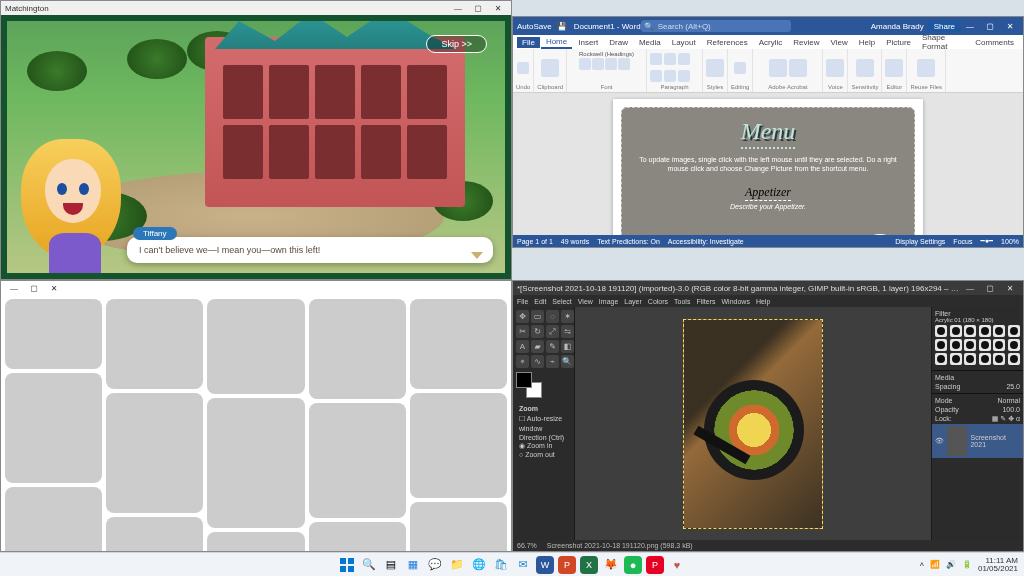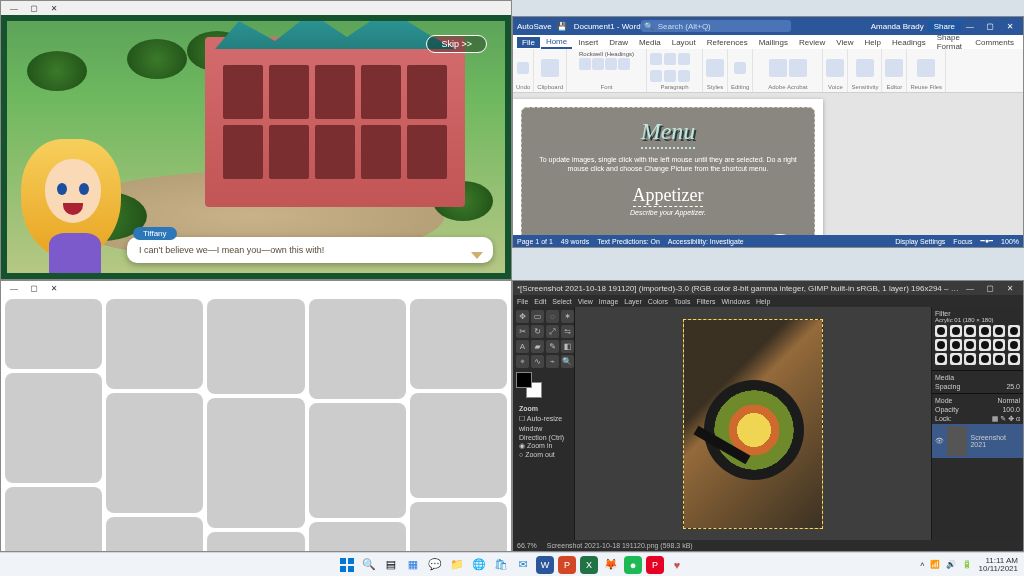--- a/index.html
+++ b/index.html
@@ -148,40 +148,40 @@
 .word .ribbon{
   height:44px; background:#f7f7f7; border-bottom:1px solid #d0d0d0;
   display:flex; font-size:7px; color:#555;
 }
 .ribbon .grp{border-right:1px solid #e3e3e3; padding:2px 3px; display:flex; flex-direction:column; align-items:center; justify-content:flex-end;}
 .ribbon .grp .icons{flex:1; display:flex; gap:2px; align-items:center; flex-wrap:wrap;}
 .ribbon .ic{width:12px; height:12px; background:#d5dff0; border-radius:2px;}
 .ribbon .ic.big{width:18px; height:18px;}
 .ribbon .lbl{font-size:6px; color:#777;}
 .word .doc-area{
-  flex:1; background:#e4e4e4; display:flex; align-items:flex-start; padding:6px 0; overflow:hidden;
+  flex:1; background:#e4e4e4; display:flex; justify-content:center; align-items:flex-start; padding:6px 0; overflow:hidden;
 }
 .word .page{
   width:310px; height:200px; background:#fff; box-shadow:0 1px 4px rgba(0,0,0,.3);
   position:relative; padding:10px;
 }
 .menu-card{
   position:absolute; inset:8px; background:#8a8780;
   border-radius:6px; border:1px dashed #cfc9bb;
   display:flex; flex-direction:column; align-items:center; color:#fff; text-align:center;
   padding:10px 14px;
 }
 .menu-title{
   font-family: Georgia, serif; font-style:italic; font-size:24px;
   color:#bfe5dd; text-shadow:2px 2px 0 #2a3a3a;
   border-bottom:2px dotted #bfe5dd; padding-bottom:2px;
 }
 .menu-inst{font-size:7px; margin-top:6px; line-height:1.3; color:#fff;}
 .menu-app{
-  font-family: Georgia, serif; font-size:18px; color:#ffffff;
+  font-family: Georgia, serif; font-style:italic; font-size:12px; color:#000000;
   border-bottom:1px dashed #fff; margin-top:12px;
 }
 .menu-desc{font-size:7px; font-style:italic; margin-top:2px;}
 .menu-plate{
   position:absolute; right:12px; bottom:12px; width:44px; height:44px; border-radius:50%;
   background: radial-gradient(circle,#fff 0 45%, #eee 45% 60%, #fff 60%);
 }
 .menu-plate::after{content:""; position:absolute; inset:10px; background:#f3c64c; border-radius:50%;}
 .word .statusbar{
   height:12px; background:#2b579a; color:#fff; font-size:7px;
@@ -280,20 +280,21 @@
     linear-gradient(#0078d4,#0078d4) 8px 8px/6px 6px no-repeat;
 }
 .circ{border-radius:50%;}
 </style>
 </head>
 <body>
 
 <div class="quad q-tl">
   <div class="win">
     <div class="titlebar">
+      <span class="title">Matchington</span>
       <div class="win-btns">
         <div class="win-btn">—</div>
         <div class="win-btn">▢</div>
         <div class="win-btn close">✕</div>
       </div>
     </div>
     <div class="game-body">
       <div class="game-scene">
         <div class="pathway"></div>
         <div class="hedge" style="left:20px; top:30px;"></div>
@@ -320,21 +321,21 @@
           <div class="char-hair"></div>
           <div class="char-face">
             <div class="char-eye l"></div>
               <div class="char-eye r"></div>
               <div class="char-mouth"></div>
           </div>
           <div class="char-body"></div>
         </div>
         <div class="dialogue">
           <div class="speaker">Tiffany</div>
-          <div>I can't believe we—I mean you—own this with!</div>
+          <div>I can't believe we—I mean you—own this left!</div>
           <div class="next-arrow"></div>
         </div>
       </div>
     </div>
   </div>
 </div>
 
 <div class="quad q-tr">
   <div class="win word">
     <div class="titlebar">
@@ -360,25 +361,25 @@
       </div>
     </div>
     <div class="tabbar">
       <span class="tab file">File</span>
       <span class="tab active">Home</span>
       <span class="tab">Insert</span>
       <span class="tab">Draw</span>
       <span class="tab">Media</span>
       <span class="tab">Layout</span>
       <span class="tab">References</span>
-      <span class="tab">Mailings</span>
+      <span class="tab">Acrylic</span>
       <span class="tab">Review</span>
       <span class="tab">View</span>
       <span class="tab">Help</span>
-      <span class="tab">Headings</span>
+      <span class="tab">Picture</span>
       <span class="tab">Shape Format</span>
       <span style="flex:1"></span>
       <span class="tab">Comments</span>
     </div>
     <div class="ribbon">
       <div class="grp">
           <div class="icons">
             <div class="ic"></div>
           </div>
           <div class="lbl">Undo</div>
@@ -652,16 +653,16 @@
     <div class="tb-item circ" style="background:#e60023; color:#fff; font-size:9px">P</div>
     <div class="tb-item" style="color:#c25556">♥</div>
   </div>
   <div class="right">
     <span>˄</span>
     <span>📶</span>
     <span>🔊</span>
     <span>🔋</span>
     <div style="text-align:right; line-height:1;">
       <div>11:11 AM</div>
-      <div>10/11/2021</div>
+      <div>01/05/2021</div>
     </div>
   </div>
 </div>
 
 </body></html>

